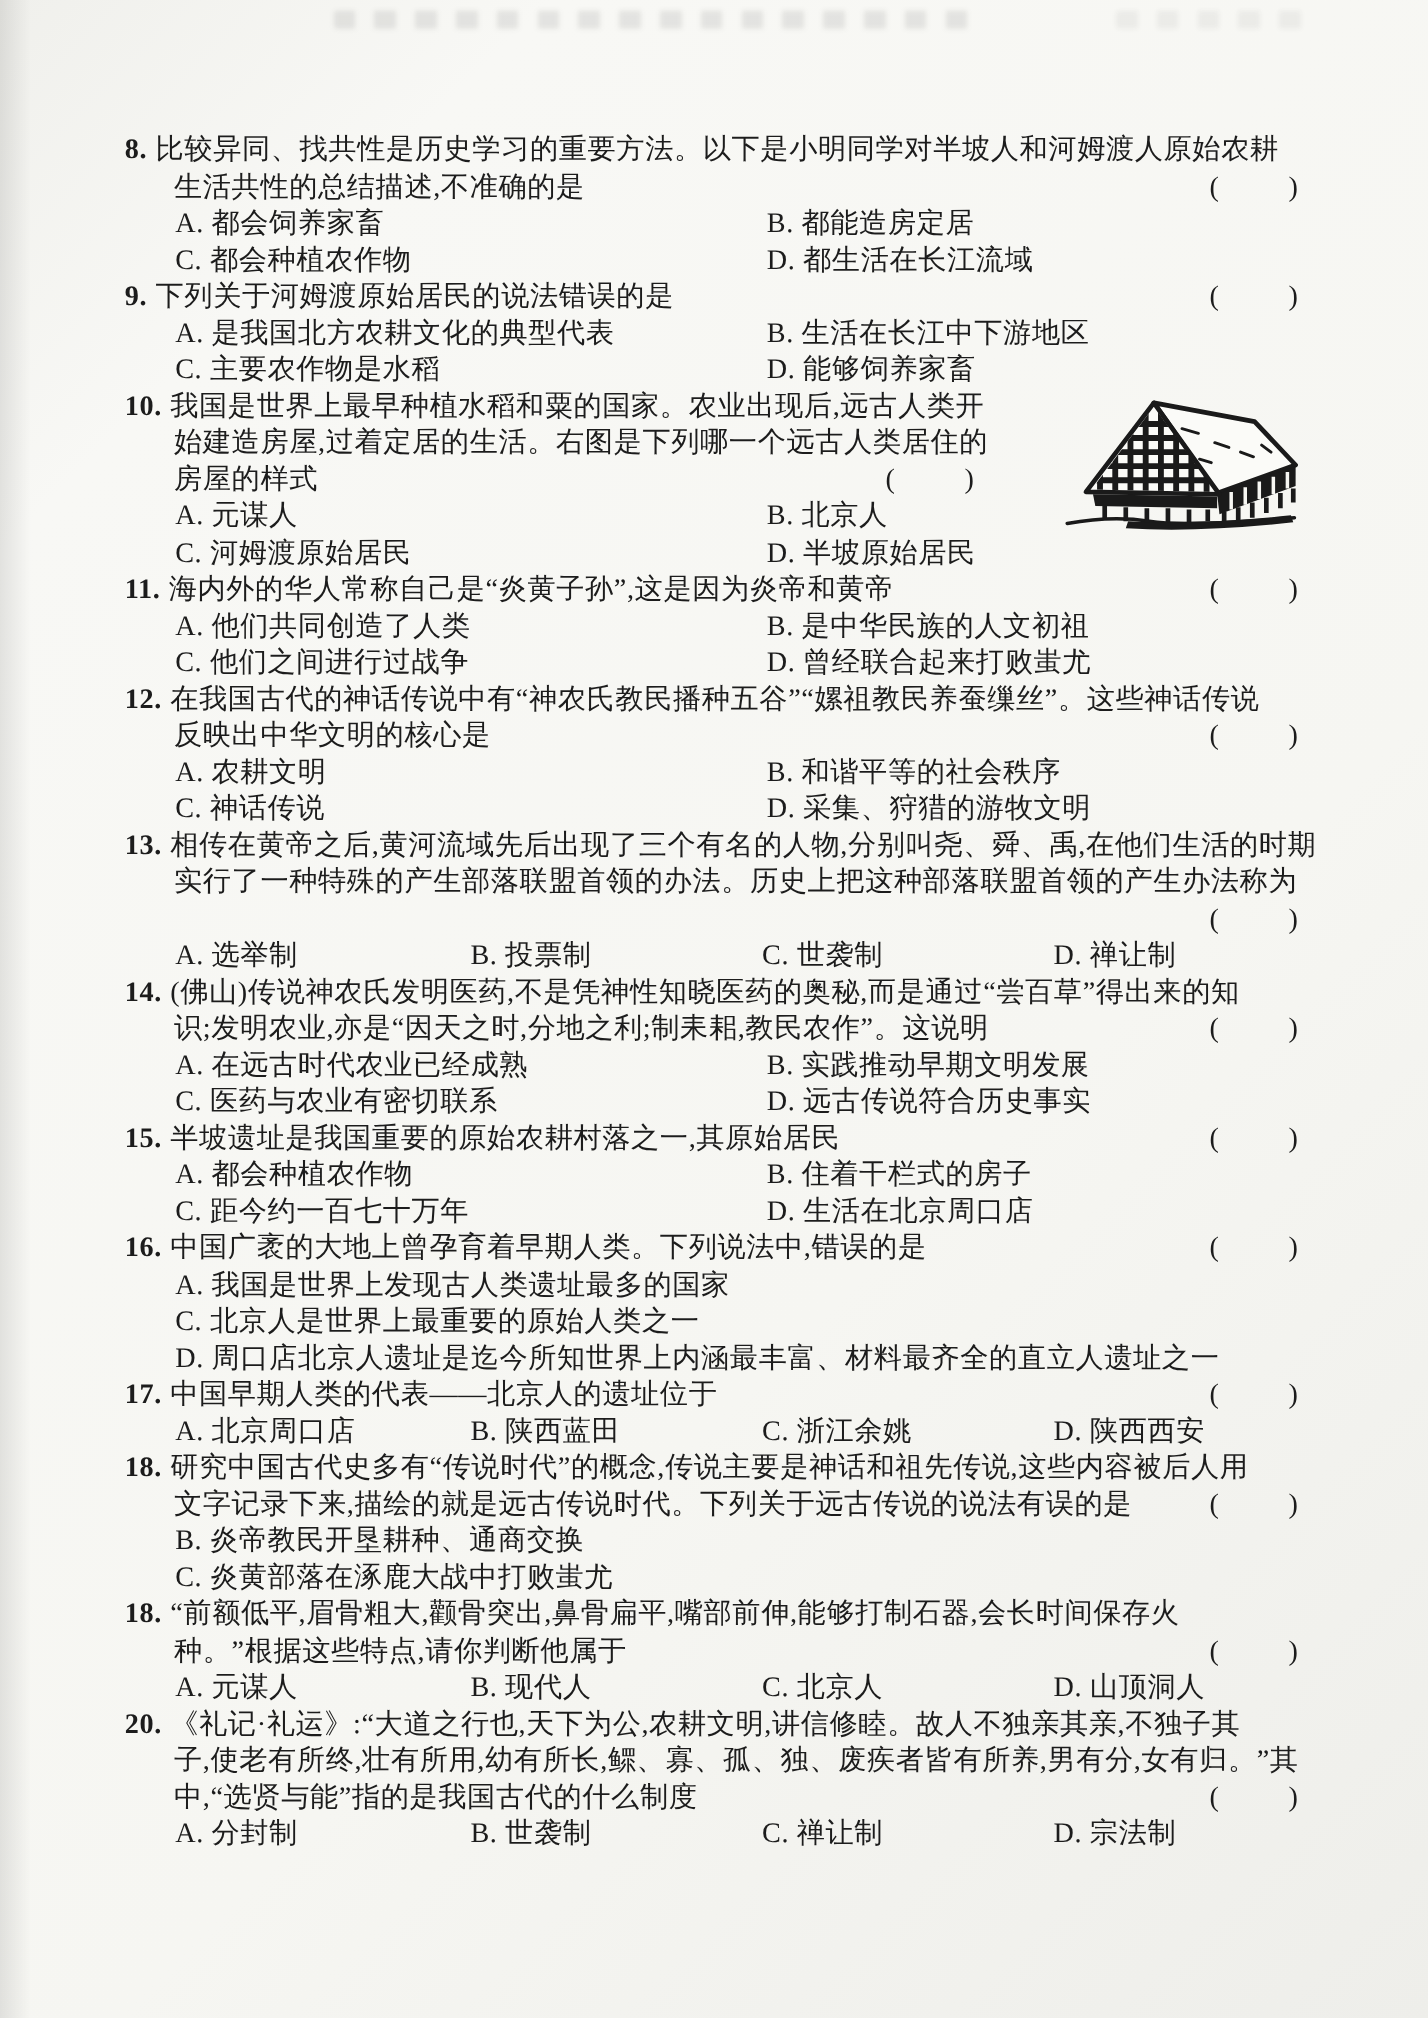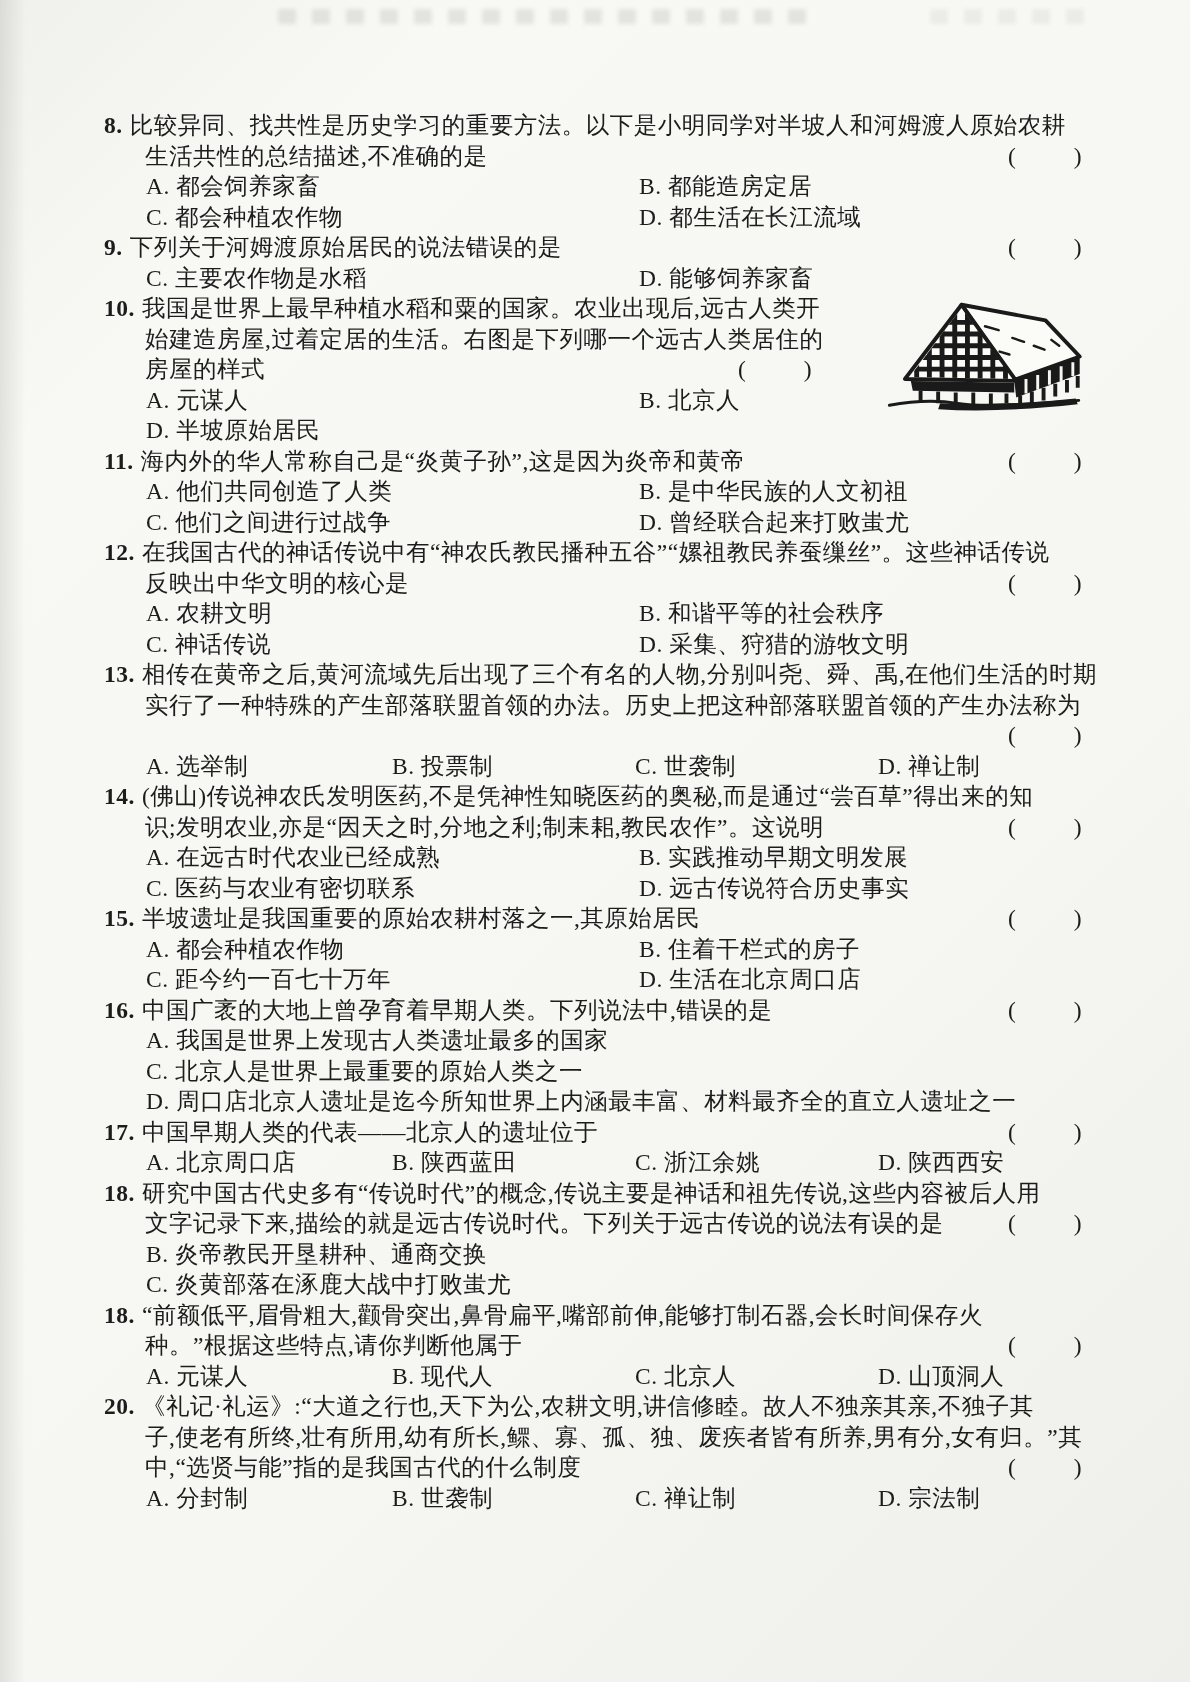--- a/index.html
+++ b/index.html
@@ -68,20 +68,24 @@
   <section class="q">
     <div class="row">
       <span class="num">9.</span>
       <span class="t">下列关于河姆渡原始居民的说法错误的是</span>
       <span class="br">
           <span>(</span>
           <span>)</span>
         </span>
     </div>
     <div class="opts2">
+      <span>A. 是我国北方农耕文化的典型代表</span>
+      <span>B. 生活在长江中下游地区</span>
+    </div>
+    <div class="opts2">
       <span>C. 主要农作物是水稻</span>
       <span>D. 能够饲养家畜</span>
     </div>
   </section>
 
   <section class="q q10">
     <div class="fig">
       <svg viewBox="0 0 200 125">
         <path d="M2 113 Q 40 106 72 111 T 196 108" fill="none" stroke="#1a1a1a" stroke-width="3" stroke-linecap="round"></path>
         <path d="M52 117 Q 112 121 195 112 L 193 106 Q 120 114 54 111 Z" fill="#1a1a1a"></path>
@@ -116,20 +120,21 @@
             <span>(</span>
             <span>)</span>
           </span>
       </div>
     </div>
     <div class="opts2">
       <span>A. 元谋人</span>
       <span>B. 北京人</span>
     </div>
     <div class="opts2">
+      <span>C. 河姆渡原始居民</span>
       <span>D. 半坡原始居民</span>
     </div>
   </section>
 
   <section class="q">
     <div class="row">
       <span class="num">11.</span>
       <span class="t">海内外的华人常称自己是“炎黄子孙”,这是因为炎帝和黄帝</span>
       <span class="br">
           <span>(</span>

